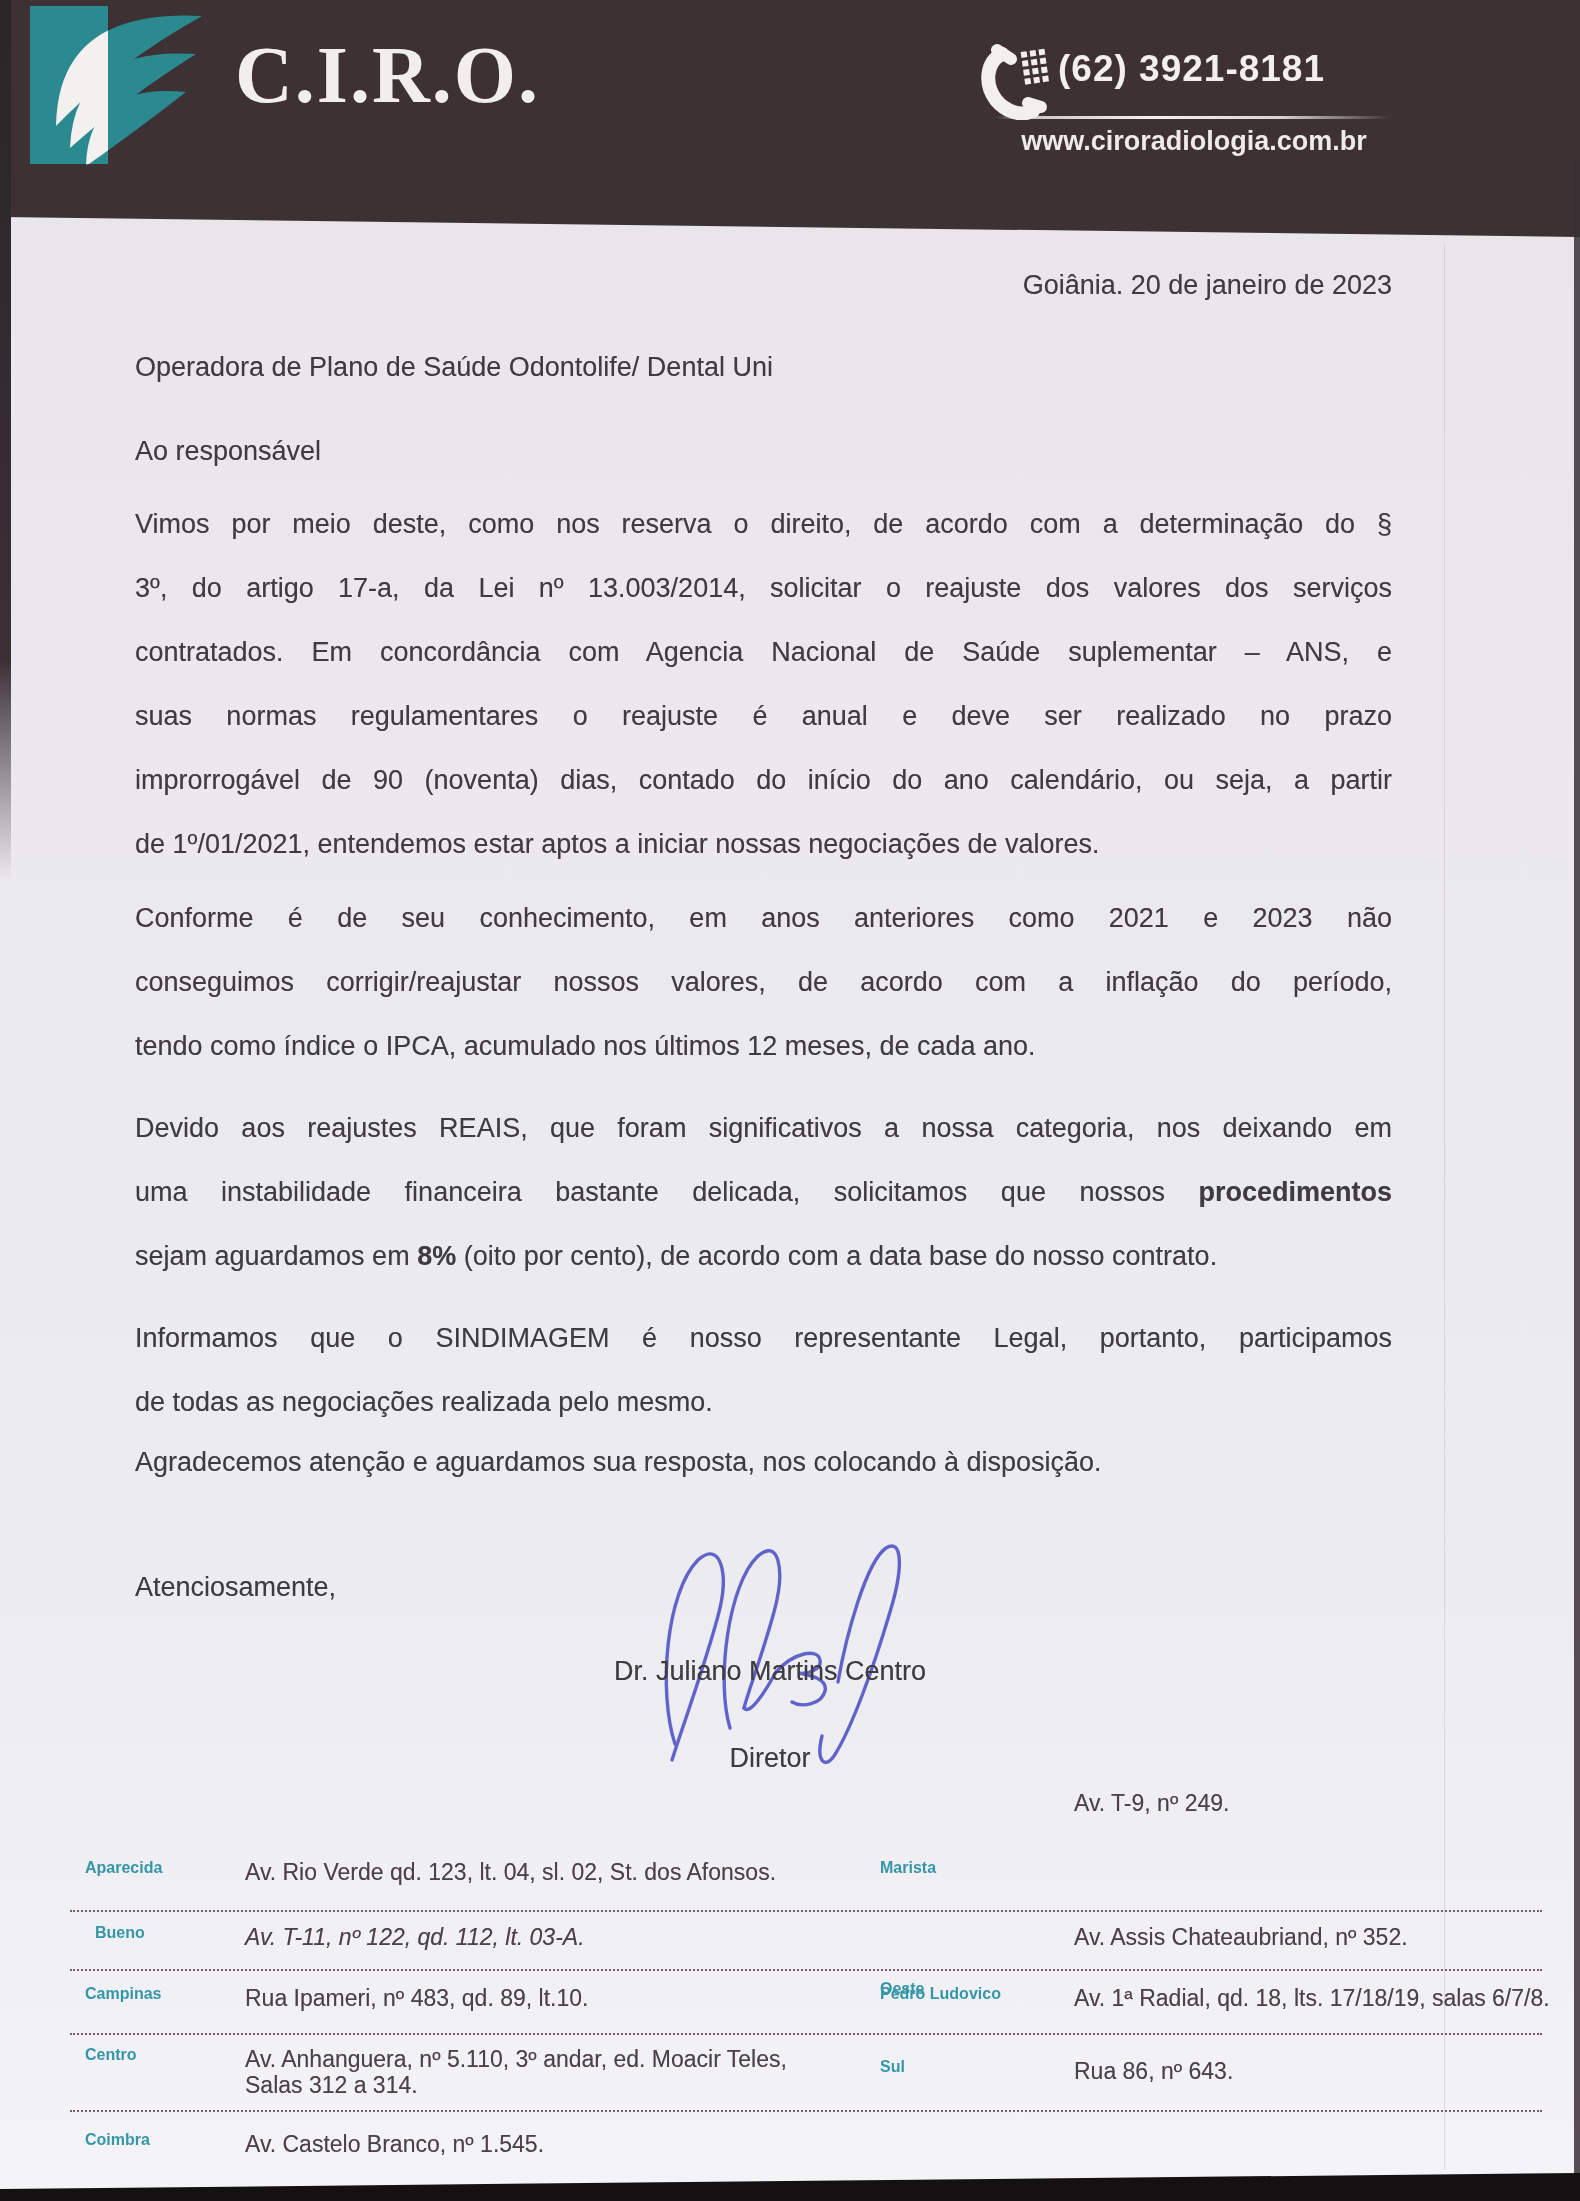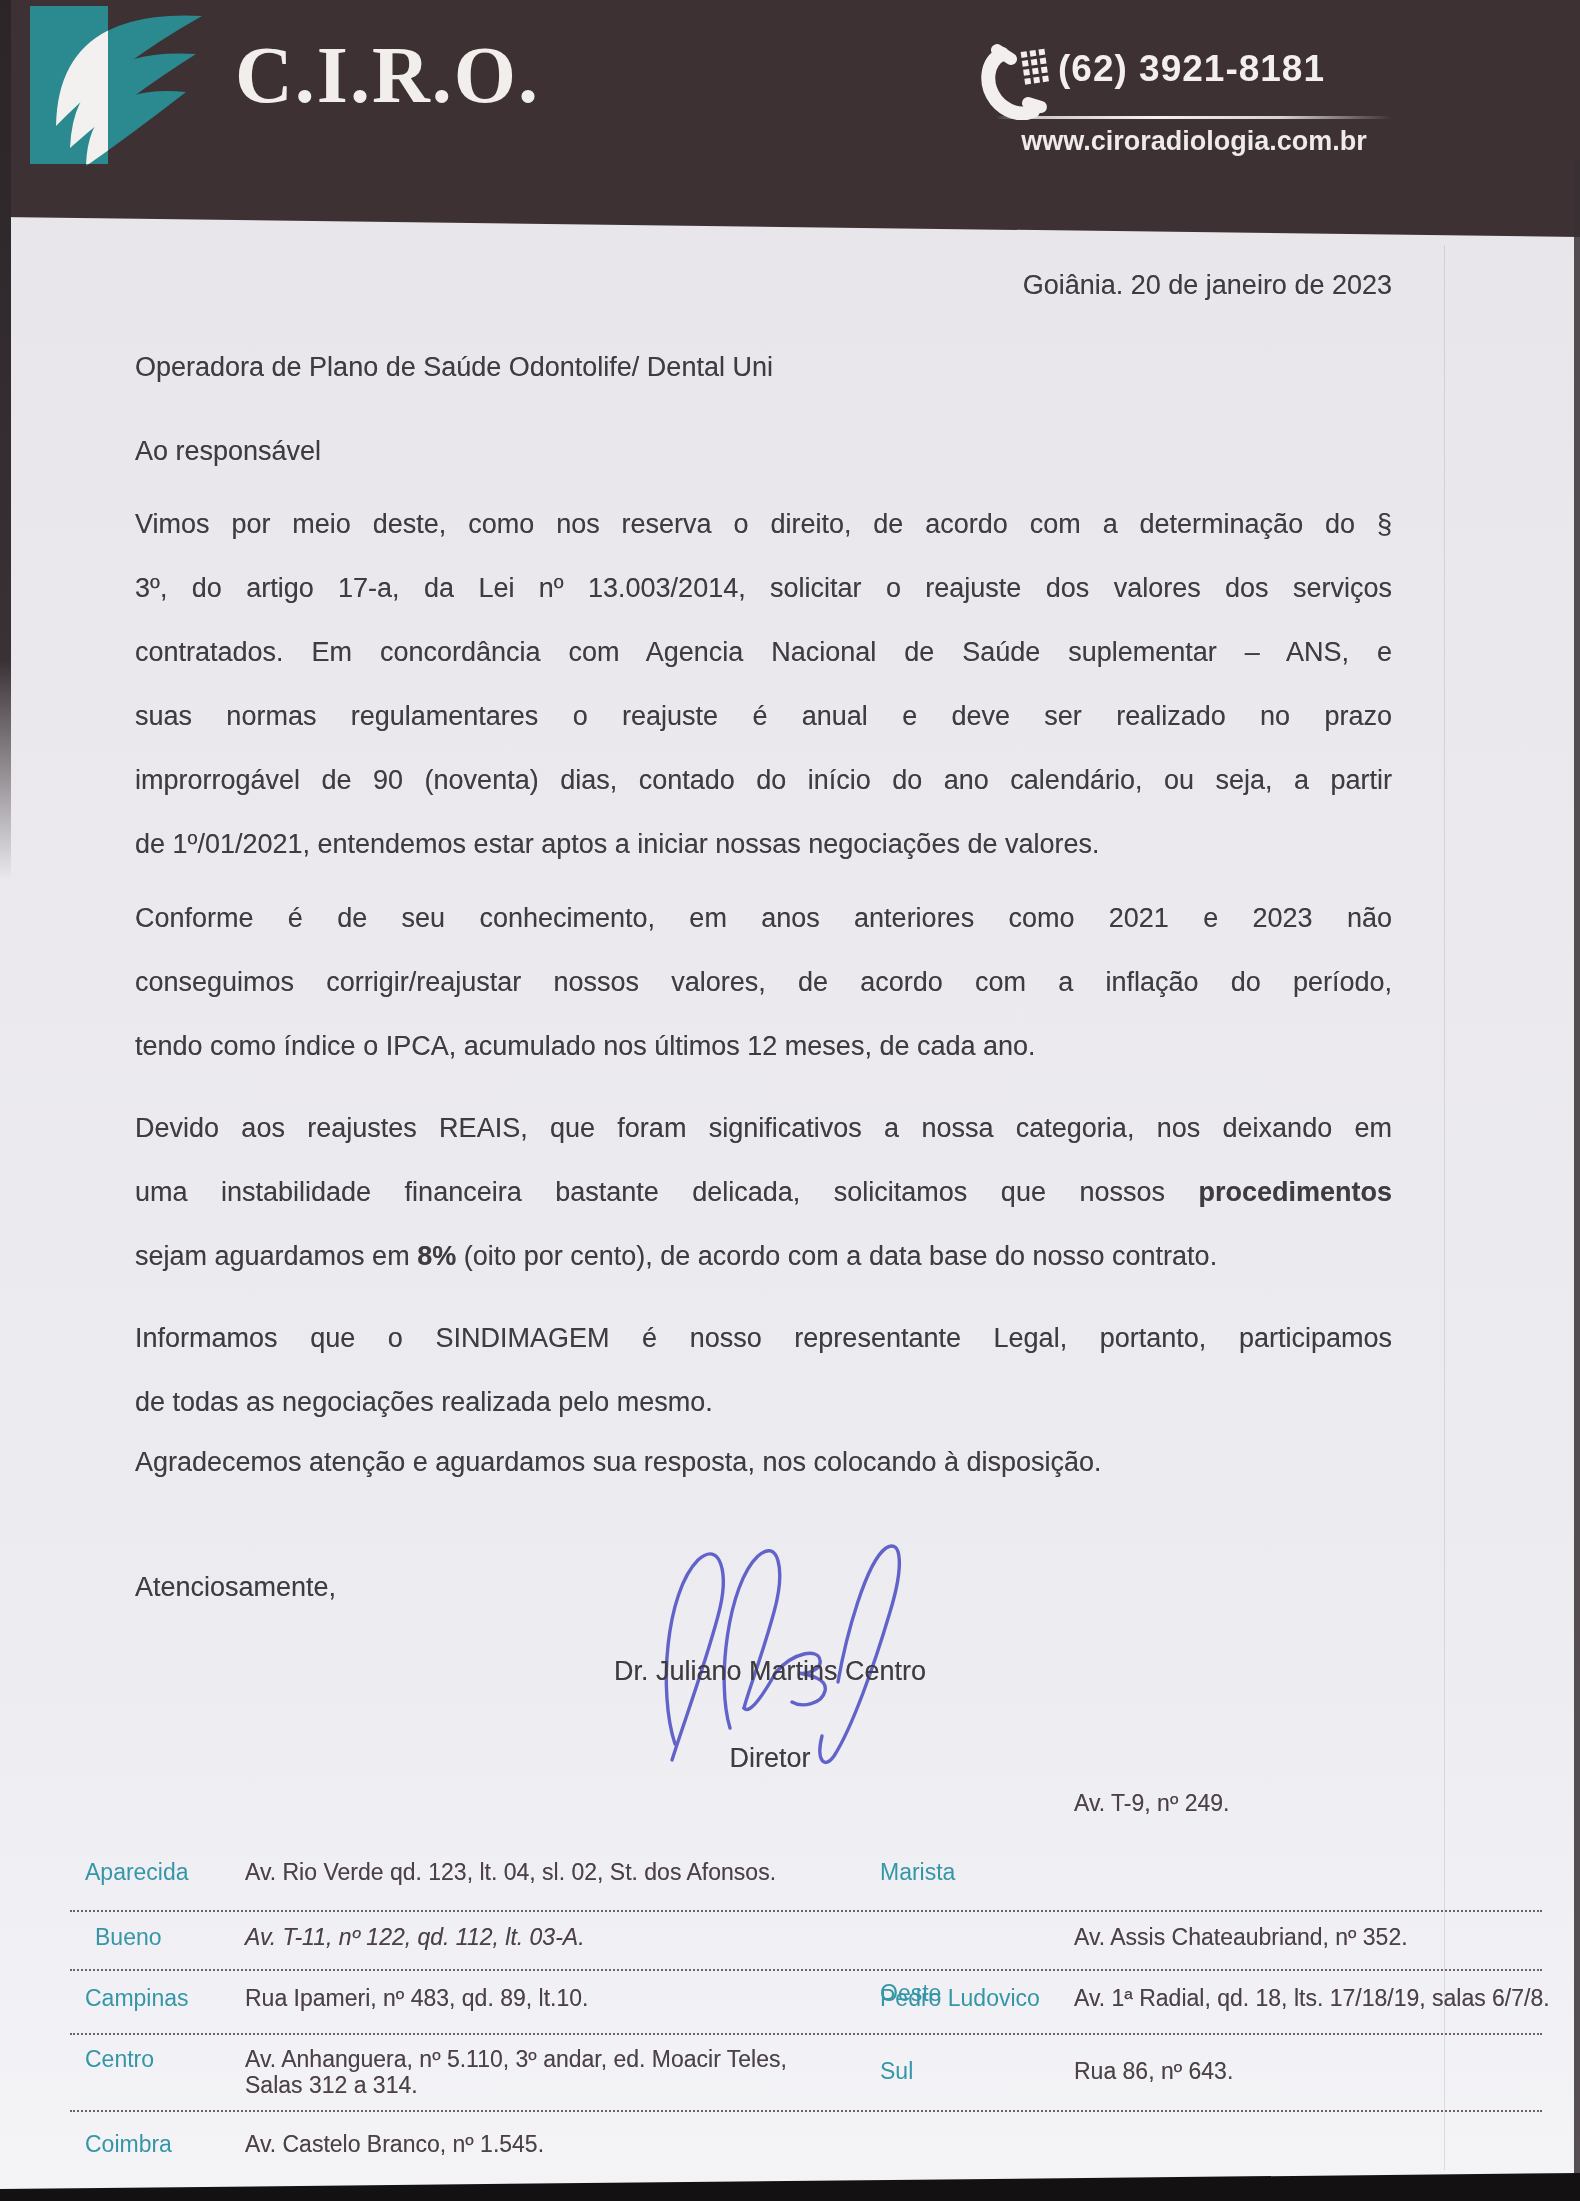--- a/index.html
+++ b/index.html
@@ -39,21 +39,21 @@
   .para{position:absolute;left:135px;width:1257px;color:#3f3c40;font-size:27px;
     text-shadow:0 0 .5px rgba(63,60,64,.45);}
   .p1{top:492px;} .p2{top:886px;} .p3{top:1096px;} .p4{top:1306px;} .p5{top:1430px;}
   .bl{line-height:64px;white-space:normal;}
   .bl.j{text-align:justify;text-align-last:justify;}
   .closing{left:135px;top:1570px;}
   .signer-name{left:400px;top:1654px;width:740px;text-align:center;}
   .signer-title{left:400px;top:1741px;width:740px;text-align:center;}
   .signature-svg{position:absolute;left:580px;top:1532px;pointer-events:none;}
   
-  .floc{position:absolute;font-size:23px;color:#3496a7;}
+  .floc{position:absolute;font-size:16px;color:#3496a7;font-weight:bold;}
   .faddr{position:absolute;font-size:23px;color:#4b4147;white-space:pre-line;line-height:26px;
     text-shadow:0 0 .4px rgba(75,65,71,.4);}
   .dotsep{position:absolute;left:70px;width:1472px;height:0;border-top:2px dotted #6e6167;}
 </style>
 </head>
 <body>
 
 <div class="page">
 
   <header class="letterhead">

